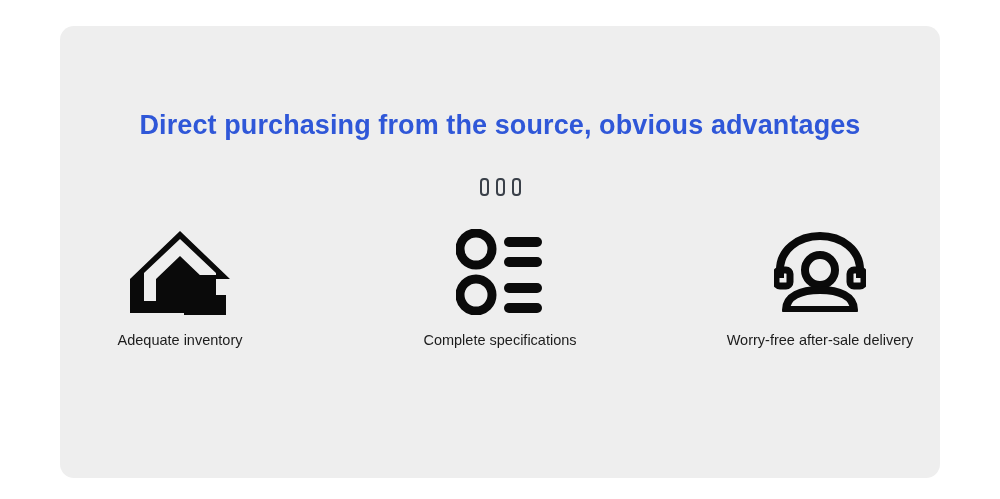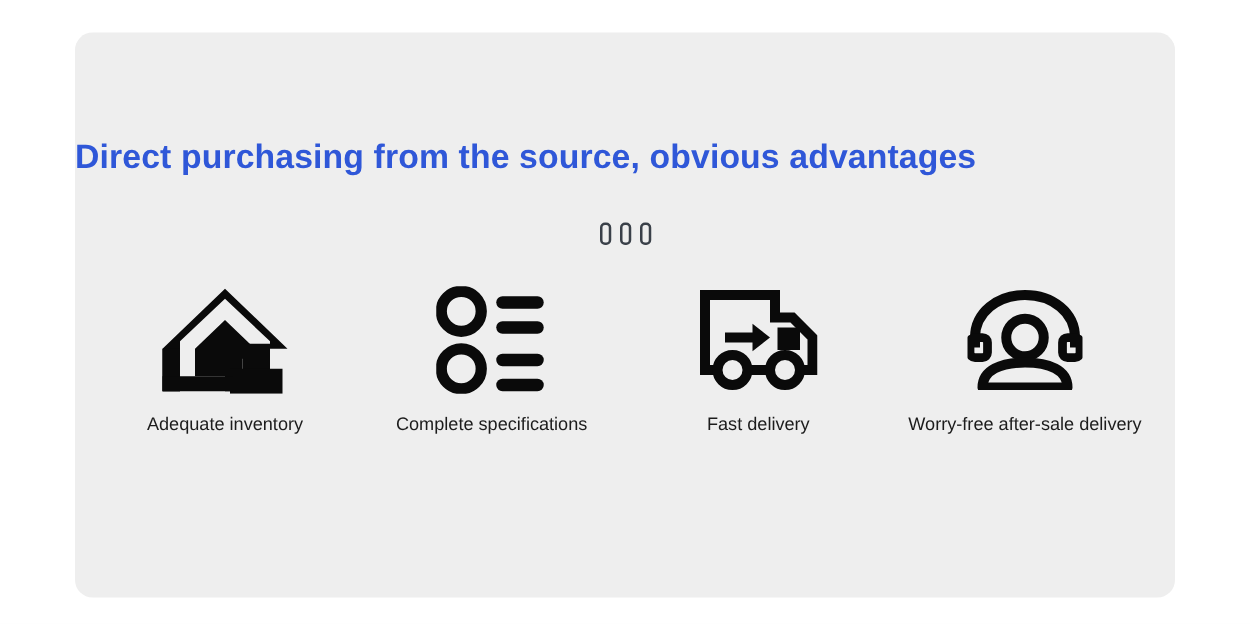--- a/index.html
+++ b/index.html
@@ -31,20 +31,21 @@
     background: #eeeeee;
     border-radius: 14px;
     box-sizing: border-box;
   }
 
   .card-title {
     position: absolute;
     left: 0;
     top: 84px;
     width: 880px;
+    text-align: center;
     font-size: 27px;
     font-weight: bold;
     color: #2f57d8;
     letter-spacing: 0.1px;
     white-space: nowrap;
   }
 
   .divider-dots {
     position: absolute;
     left: 0;
@@ -137,32 +138,20 @@
             <circle cx="20" cy="66" r="16" stroke="#0a0a0a" stroke-width="9" fill="none"></circle>
             <rect x="48" y="8" width="38" height="10" rx="5" fill="#0a0a0a"></rect>
             <rect x="48" y="28" width="38" height="10" rx="5" fill="#0a0a0a"></rect>
             <rect x="48" y="54" width="38" height="10" rx="5" fill="#0a0a0a"></rect>
             <rect x="48" y="74" width="38" height="10" rx="5" fill="#0a0a0a"></rect>
           </svg>
         </div>
         <div class="feature-label">Complete specifications</div>
       </div>
 
-      <div class="feature-item">
-        <div class="feature-icon">
-          <svg width="94" height="80" viewBox="0 0 94 80" fill="none" xmlns="http://www.w3.org/2000/svg" aria-hidden="true">
-            <path d="M4 4 H60 V22 H74 L90 38 V64 H4 Z" stroke="#0a0a0a" stroke-width="8" fill="none" stroke-linejoin="miter"></path>
-            <rect x="62" y="30" width="18" height="18" fill="#0a0a0a"></rect>
-            <path d="M20 34 H42 V27 L56 38 L42 49 V42 H20 Z" fill="#0a0a0a"></path>
-            <circle cx="26" cy="64" r="12" stroke="#0a0a0a" stroke-width="8" fill="#eeeeee"></circle>
-            <circle cx="68" cy="64" r="12" stroke="#0a0a0a" stroke-width="8" fill="#eeeeee"></circle>
-          </svg>
-        </div>
-        <div class="feature-label">Fast delivery</div>
-      </div>
 
       <div class="feature-item">
         <div class="feature-icon">
           <svg width="92" height="80" viewBox="0 0 92 80" fill="none" xmlns="http://www.w3.org/2000/svg" aria-hidden="true">
             <path d="M6 46 V38 C6 18 24 4 46 4 C68 4 86 18 86 38 V46" stroke="#0a0a0a" stroke-width="8" fill="none" stroke-linecap="butt"></path>
             <rect x="2" y="38" width="14" height="16" rx="4" stroke="#0a0a0a" stroke-width="7" fill="none"></rect>
             <rect x="76" y="38" width="14" height="16" rx="4" stroke="#0a0a0a" stroke-width="7" fill="none"></rect>
             <circle cx="46" cy="38" r="15" stroke="#0a0a0a" stroke-width="8" fill="none"></circle>
             <path d="M12 78 C12 64 27 58 46 58 C65 58 80 64 80 78 Z" stroke="#0a0a0a" stroke-width="8" fill="none" stroke-linejoin="round"></path>
           </svg>

